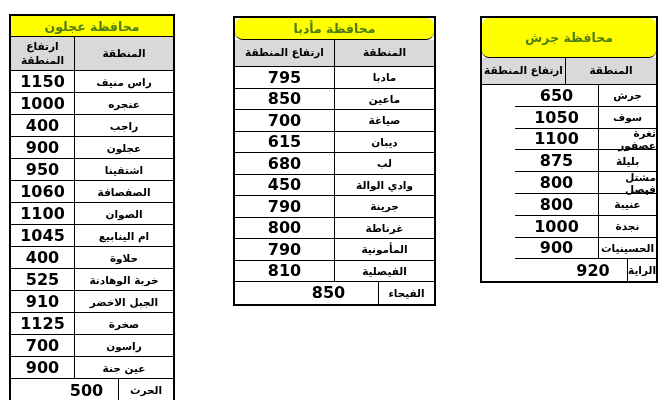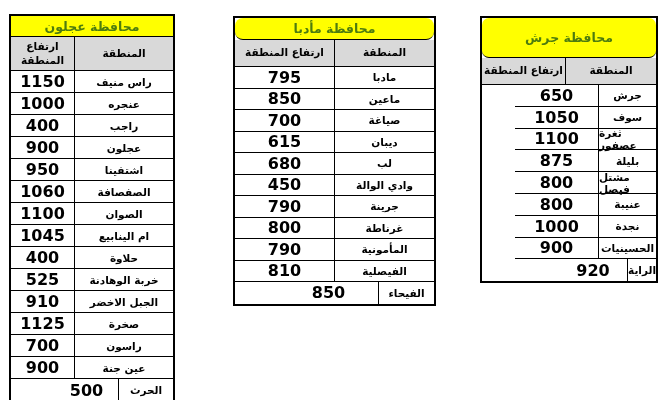--- a/index.html
+++ b/index.html
@@ -60,21 +60,21 @@
   .row:last-child { border-bottom: none; padding-left: 44px; }
   .cell {
     display: flex;
     align-items: center;
     justify-content: center;
     font-weight: bold;
     color: #000000;
     box-sizing: border-box;
   }
   .cell.elev { font-size: 16px; }
-  .cell.region { font-size: 10.5px; direction: rtl; text-align: left; }
+  .cell.region { font-size: 10.5px; direction: rtl; text-align: right; }
   .elev { border-right: 1px solid #000000; }
 
   
   .t0 { left: 9px;  top: 14px; width: 166px; }
   .t0 .title { height: 21px; }
   .t0 .thead { height: 34px; }
   .t0 .row   { height: 22px; }
   .t0 .elev  { width: 64px; }
   .t0 .region{ flex: 1; }
 

